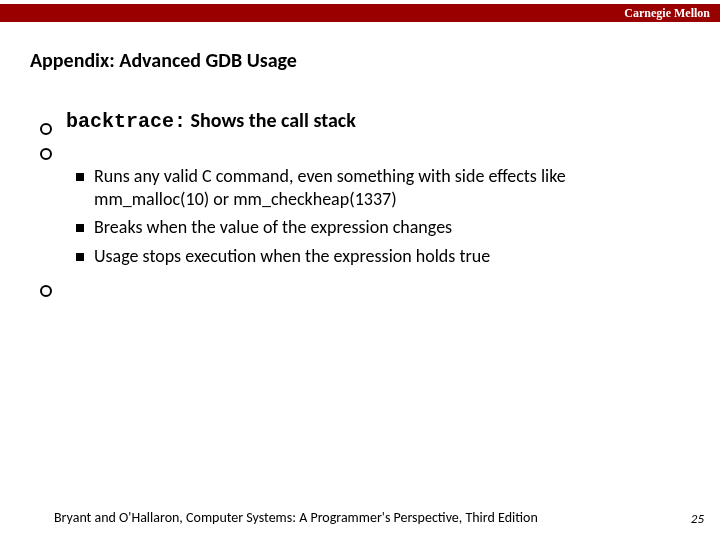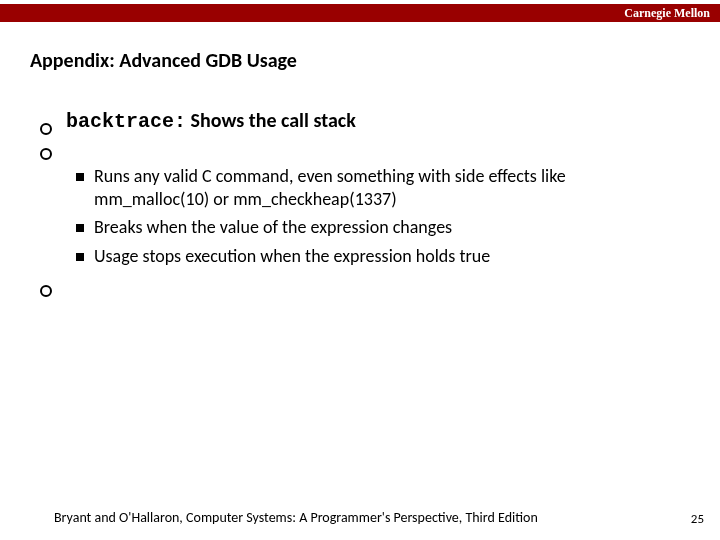--- a/index.html
+++ b/index.html
@@ -11,21 +11,21 @@
   .content { position: absolute; top: 108px; left: 40px; width: 640px; }
   .bullet-row { display: flex; align-items: flex-end; margin-bottom: 6px; }
   .bullet-icon { width: 14px; height: 14px; flex: 0 0 14px; margin-top: 5px; margin-right: 12px; }
   .circ { width: 12px; height: 12px; border: 2px solid #000; border-radius: 50%; display: inline-block; }
   .sq { width: 8px; height: 8px; background: #000; display: inline-block; margin-top: 8px; margin-right: 10px; flex: 0 0 8px; }
   .b-text { font-size: 20px; font-weight: bold; line-height: 1.25; }
   .mono { font-family: "Courier New", monospace; }
   .sub-row { display: flex; align-items: flex-start; margin-left: 36px; margin-top: 2px; margin-bottom: 6px; }
   .sub-text { font-size: 18px; line-height: 1.25; }
   .footer-left { position: absolute; bottom: 14px; left: 10px; font-size: 14px; margin-left: 44px; }
-  .footer-right { position: absolute; bottom: 14px; right: 16px; font-size: 13px; }
+  .footer-right { position: absolute; bottom: 14px; right: 16px; font-size: 13px; font-style: italic; }
   .sep { height: 4px; }
 </style>
 </head>
 <body>
 <div class="slide">
 
 <div class="brand-bar"></div>
 <div class="brand-text">Carnegie Mellon</div>
 
 <div class="title">Appendix: Advanced GDB Usage</div>

